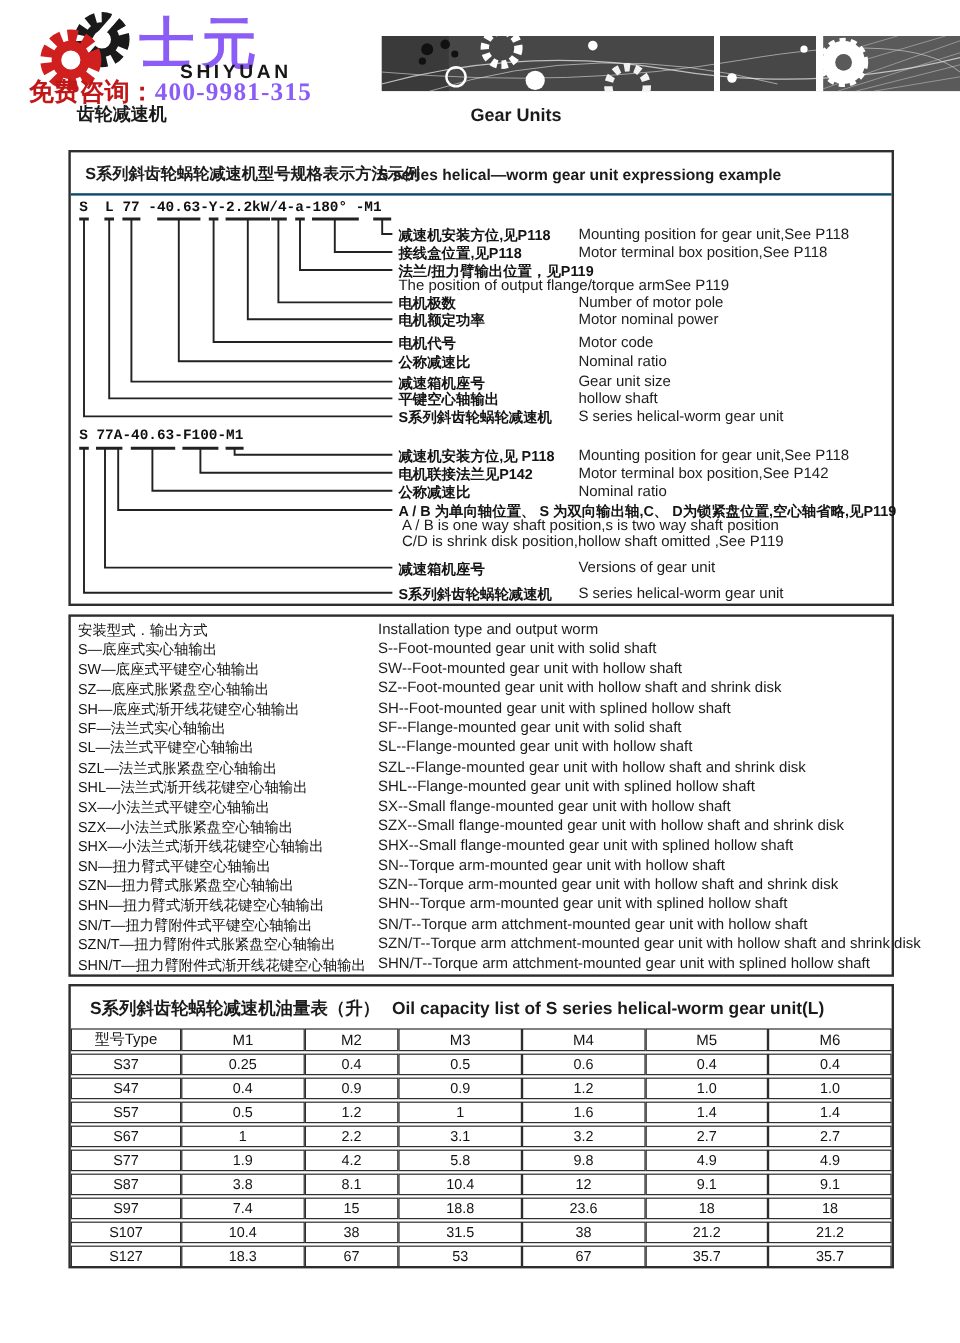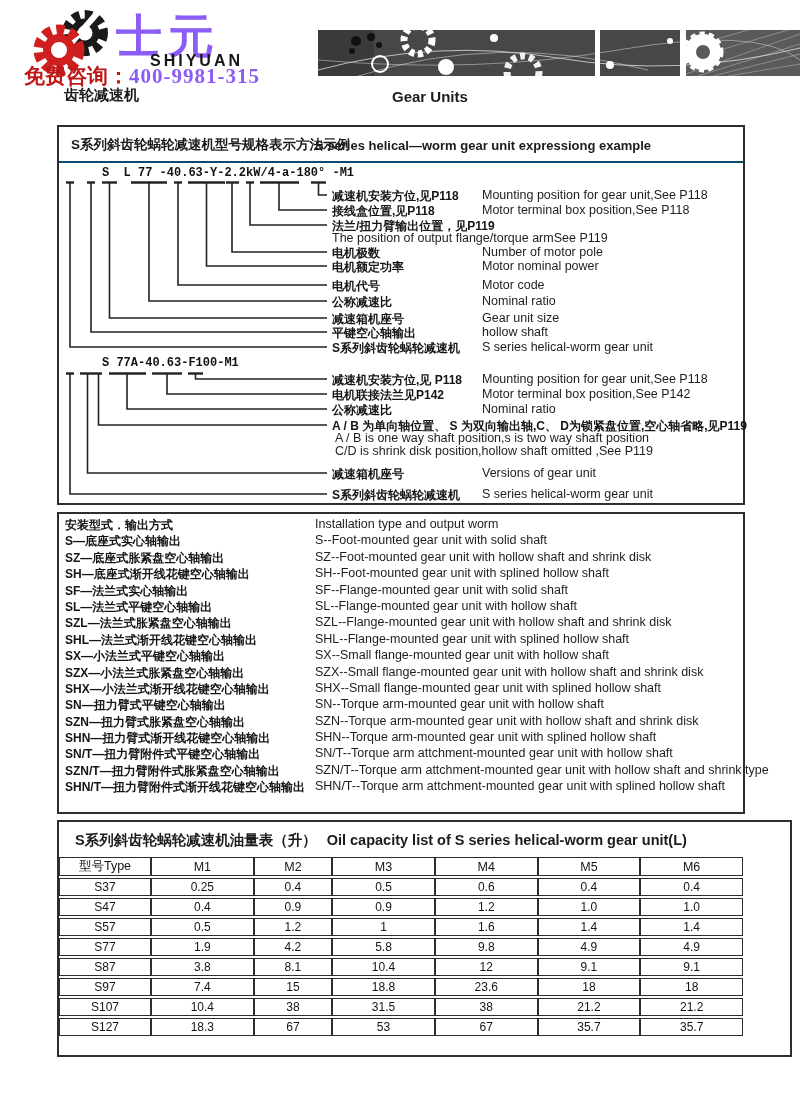--- a/index.html
+++ b/index.html
@@ -13,43 +13,43 @@
   .hotline{left:24px;top:62px;font-size:21px;font-weight:bold;font-family:"Liberation Serif",serif;}
   .hotline .red{color:#c01818;}
   .hotline .num{color:#8b5cf6;letter-spacing:1px;}
   .sub-cn{left:64px;top:86px;font-size:15px;font-weight:bold;}
   .sub-en{left:392px;top:88px;font-size:15px;font-weight:bold;}
 
   
   .box{position:absolute;border:2px solid #2e2e2e;background:#fff;}
   .box1{left:57px;top:125px;width:684px;height:376px;}
   .box2{left:57px;top:512px;width:684px;height:298px;}
-  .box3{left:57px;top:820px;width:684px;height:233px;padding-left:47px;}
+  .box3{left:57px;top:820px;width:684px;height:233px;}
 
   .b1-titleband{position:absolute;left:0;top:0;width:100%;height:34px;border-bottom:2px solid #0c4a6e;}
   .b1-title-cn{left:12px;top:9px;font-size:13.5px;font-weight:bold;}
   .b1-title-en{left:256px;top:11px;font-size:13px;font-weight:bold;}
 
-  .mcode{font-family:"Liberation Mono",monospace;font-size:12px;font-weight:bold;color:#111;white-space:pre;margin-left:36px;}
+  .mcode{font-family:"Liberation Mono",monospace;font-size:12px;font-weight:bold;color:#111;white-space:pre;}
   .code1{left:7px;top:39px;}
   .code2{left:7px;top:229px;}
 
   .dsvg{position:absolute;left:0;}
   .svg1{top:52px;}
   .svg2{top:244px;}
 
   .lrow{position:absolute;height:14px;white-space:nowrap;}
   .lrow .cn{position:absolute;left:273px;font-size:12px;font-weight:bold;color:#141414;}
   .lrow .en{position:absolute;left:423px;font-size:12.5px;color:#1d1d1d;}
   .lrow .en-wide{position:absolute;left:276px;font-size:12.5px;color:#1d1d1d;}
 
   
   .inst{position:absolute;left:0;top:3px;width:100%;}
   .irow{position:relative;height:16.4px;white-space:nowrap;}
-  .irow .cn{position:absolute;left:6px;font-size:12px;font-weight:bold;color:#141414;}
+  .irow .cn{position:absolute;left:6px;font-size:12px;font-weight:normal;color:#141414;}
   .irow .en{position:absolute;left:256px;font-size:12.5px;color:#1d1d1d;}
 
   
   .b3-title{position:absolute;left:16px;top:9px;white-space:nowrap;}
   .b3-title .cn{font-size:14.5px;font-weight:bold;}
   .b3-title .en{font-size:14.5px;font-weight:bold;margin-left:10px;}
   table.oil{position:absolute;left:0;top:33px;width:684px;border-collapse:separate;border-spacing:0 2px;}
   table.oil td{border:1px solid #2e2e2e;text-align:center;font-size:12px;height:16px;padding:0;color:#141414;}
   table.oil tr.hdr td{font-size:12.5px;}
 </style>
@@ -243,20 +243,24 @@
     <div class="inst">
       <div class="irow">
           <span class="cn">安装型式．输出方式</span>
           <span class="en">Installation type and output worm</span>
         </div>
       <div class="irow">
           <span class="cn">S—底座式实心轴输出</span>
           <span class="en">S--Foot-mounted gear unit with  solid  shaft</span>
         </div>
       <div class="irow">
+          <span class="cn">SW—底座式平键空心轴输出</span>
+          <span class="en">SW--Foot-mounted gear unit with  hollow shaft</span>
+        </div>
+      <div class="irow">
           <span class="cn">SZ—底座式胀紧盘空心轴输出</span>
           <span class="en">SZ--Foot-mounted gear unit with  hollow shaft and shrink disk</span>
         </div>
       <div class="irow">
           <span class="cn">SH—底座式渐开线花键空心轴输出</span>
           <span class="en">SH--Foot-mounted gear unit with  splined hollow shaft</span>
         </div>
       <div class="irow">
           <span class="cn">SF—法兰式实心轴输出</span>
           <span class="en">SF--Flange-mounted gear unit with solid  shaft</span>
@@ -296,21 +300,21 @@
       <div class="irow">
           <span class="cn">SHN—扭力臂式渐开线花键空心轴输出</span>
           <span class="en">SHN--Torque arm-mounted gear unit with  splined hollow shaft</span>
         </div>
       <div class="irow">
           <span class="cn">SN/T—扭力臂附件式平键空心轴输出</span>
           <span class="en">SN/T--Torque arm attchment-mounted  gear unit with hollow  shaft</span>
         </div>
       <div class="irow">
           <span class="cn">SZN/T—扭力臂附件式胀紧盘空心轴输出</span>
-          <span class="en">SZN/T--Torque arm attchment-mounted gear unit with hollow shaft and shrink type</span>
+          <span class="en">SZN/T--Torque arm attchment-mounted gear unit with hollow shaft and shrink disk</span>
         </div>
       <div class="irow">
           <span class="cn">SHN/T—扭力臂附件式渐开线花键空心轴输出</span>
           <span class="en">SHN/T--Torque arm attchment-mounted gear unit with  splined hollow shaft</span>
         </div>
     </div>
   </div>
 
   <div class="box box3">
     <div class="b3-title">
@@ -357,20 +361,29 @@
       <tr>
             <td>S57</td>
             <td>0.5</td>
             <td>1.2</td>
             <td>1</td>
             <td>1.6</td>
             <td>1.4</td>
             <td>1.4</td>
           </tr>
       <tr>
+            <td>S67</td>
+            <td>1</td>
+            <td>2.2</td>
+            <td>3.1</td>
+            <td>3.2</td>
+            <td>2.7</td>
+            <td>2.7</td>
+          </tr>
+      <tr>
             <td>S77</td>
             <td>1.9</td>
             <td>4.2</td>
             <td>5.8</td>
             <td>9.8</td>
             <td>4.9</td>
             <td>4.9</td>
           </tr>
       <tr>
             <td>S87</td>

